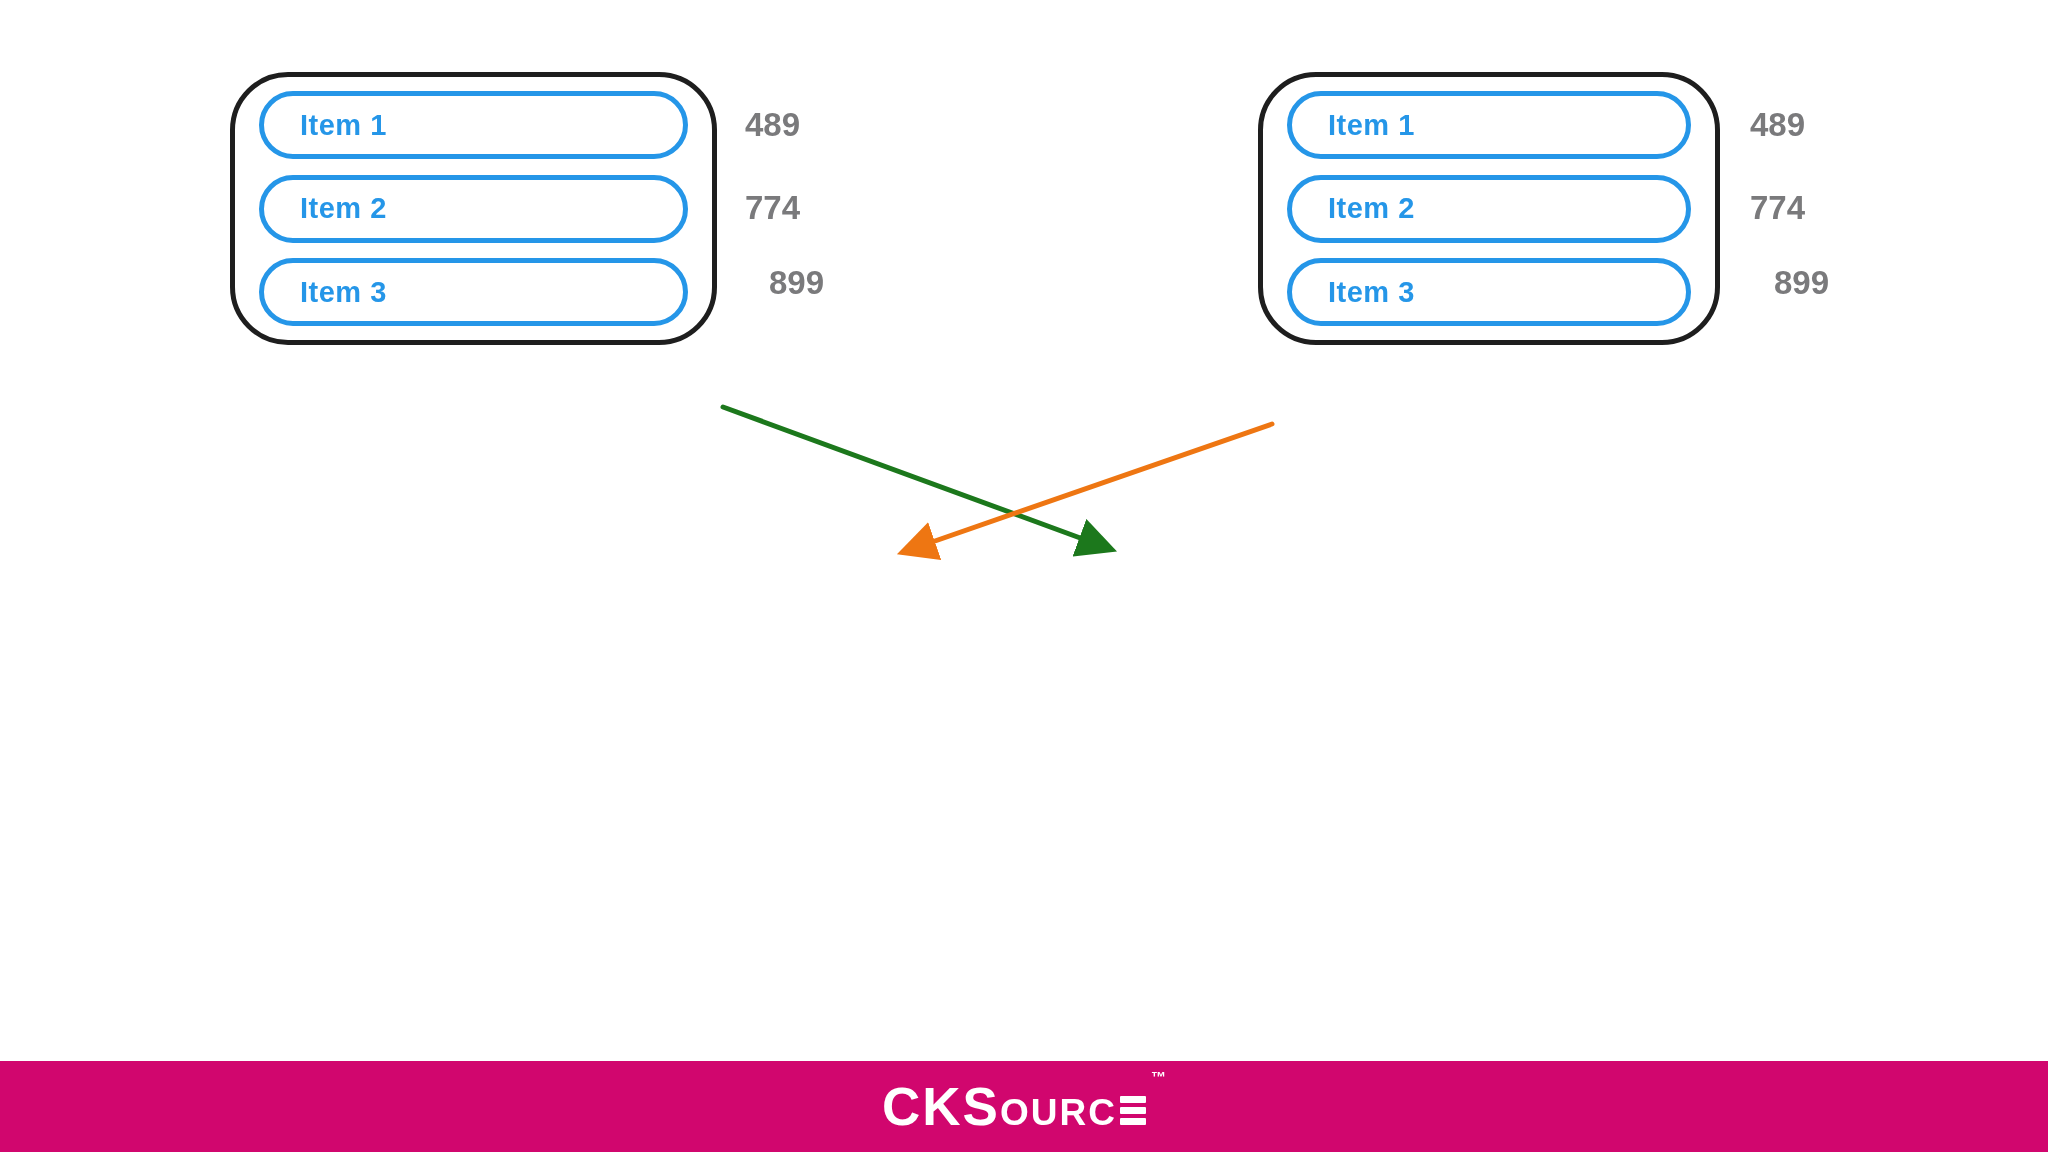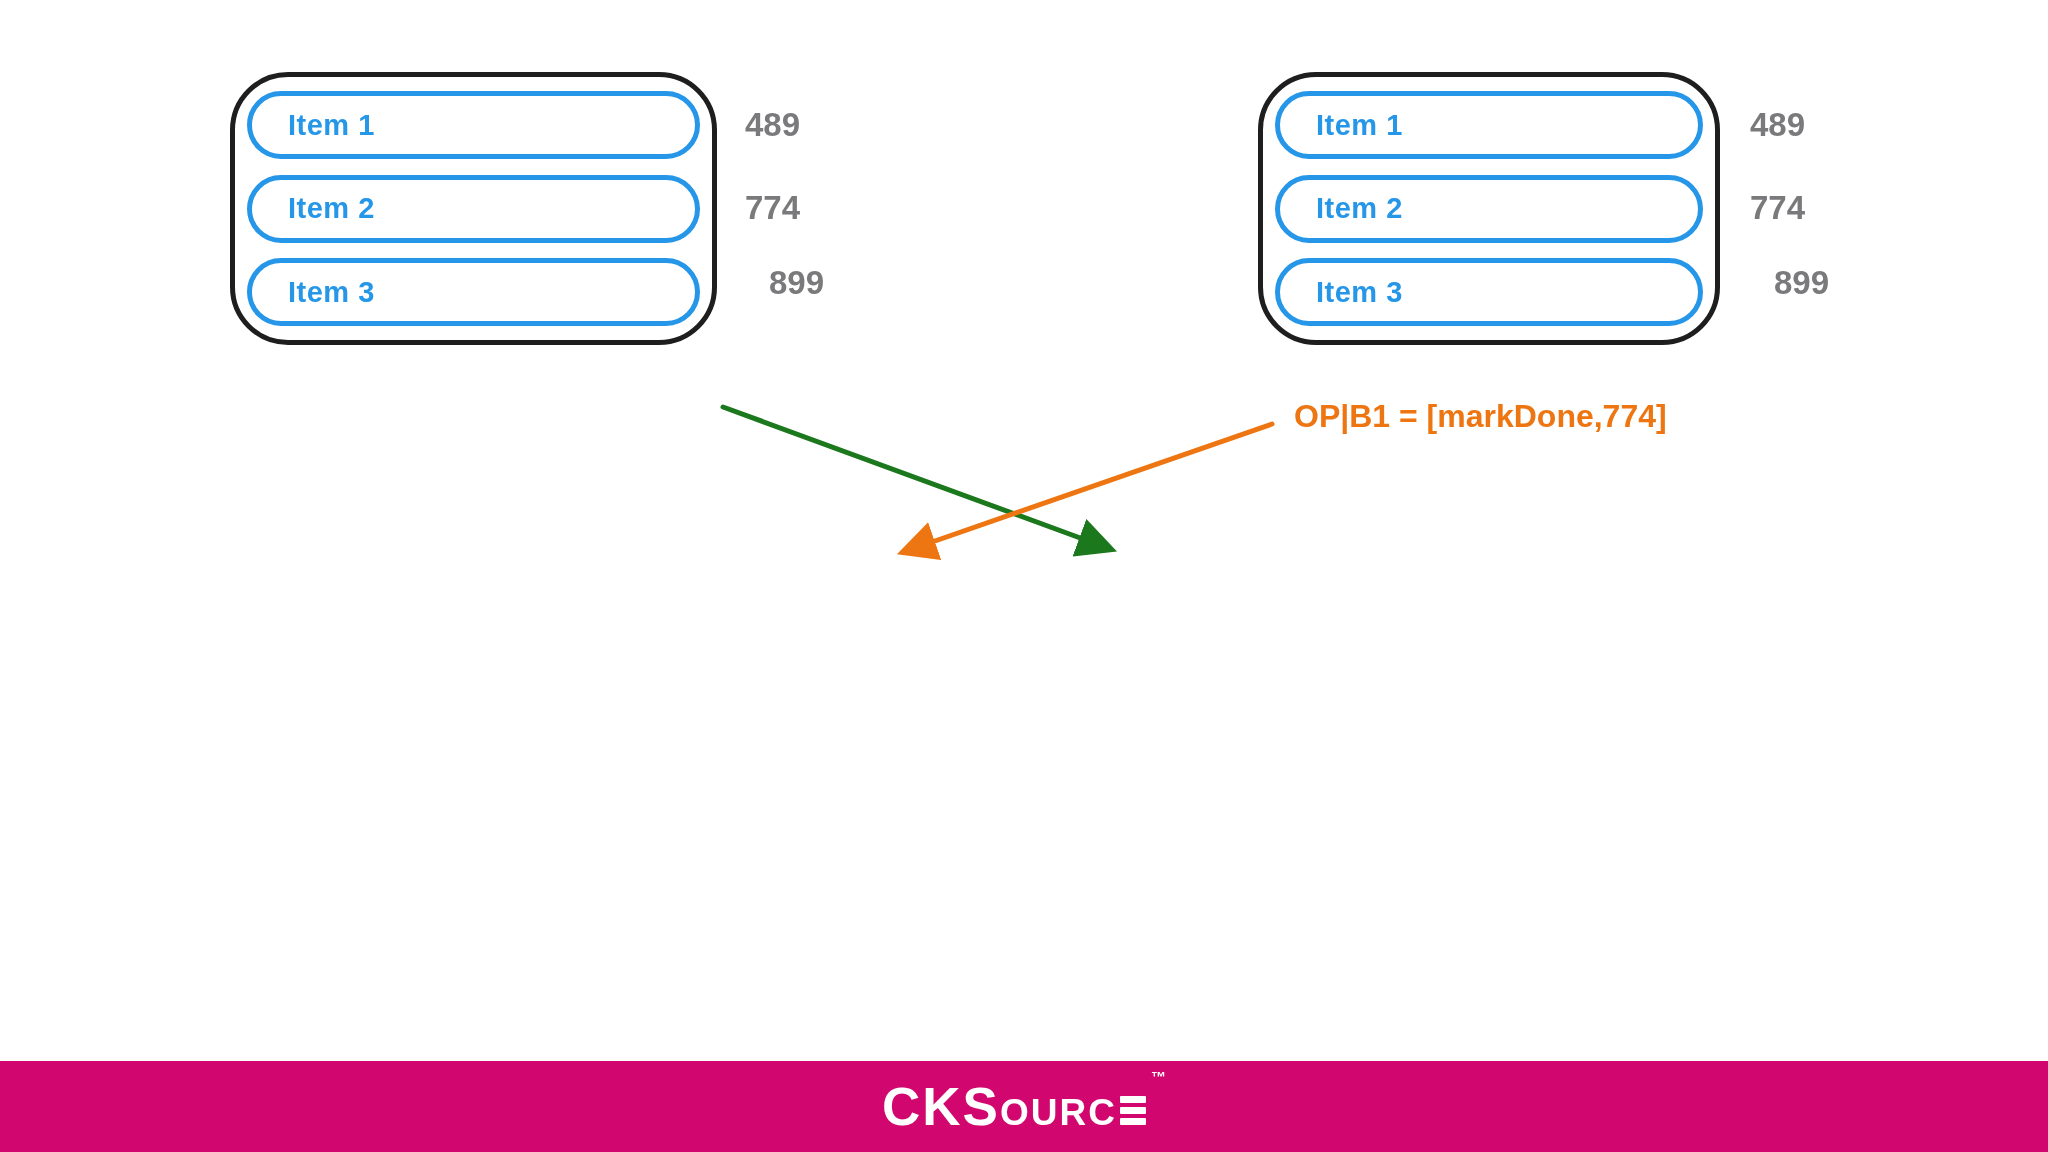--- a/index.html
+++ b/index.html
@@ -5,21 +5,21 @@
   html,body{margin:0;padding:0;background:#ffffff;}
   .canvas{
     position:relative;width:2048px;height:1152px;overflow:hidden;background:#ffffff;
     font-family:"Liberation Sans",sans-serif;
   }
 
   
   .box{
     position:absolute;top:72px;height:273px;box-sizing:border-box;
     border:5px solid #1e1e1e;border-radius:58px;background:#ffffff;
-    padding:14px 12px;display:flex;flex-direction:column;justify-content:space-between;
+    padding:14px 24px;display:flex;flex-direction:column;justify-content:space-between;
   }
   #box-a{left:230px;width:487px;}
   #box-b{left:1258px;width:462px;}
   .pill{
     height:68px;box-sizing:border-box;border:5px solid #2596e8;border-radius:36px;
     background:#ffffff;display:flex;align-items:center;padding-left:36px;
   }
   .item-label{
     color:#2596e8;font-size:29px;font-weight:bold;letter-spacing:.5px;
   }
@@ -87,21 +87,20 @@
     <div class="pill">
       <span class="item-label">Item 3</span>
     </div>
   </div>
   <div class="ids" id="ids-b">
     <div class="item-id row-1">489</div>
     <div class="item-id row-2">774</div>
     <div class="item-id row-3">899</div>
   </div>
 
-  <div class="op-label" id="op-b">OP|B1 = [markDone,774]</div>
 
   <svg class="arrows" viewBox="0 0 2048 1152" xmlns="http://www.w3.org/2000/svg">
     <defs>
       <marker id="head-green" viewBox="0 0 10 10" refX="6" refY="5" markerWidth="8" markerHeight="8" orient="auto">
         <path d="M0,0 L10,5 L0,10 z" fill="#1c781c"></path>
       </marker>
       <marker id="head-orange" viewBox="0 0 10 10" refX="6" refY="5" markerWidth="8" markerHeight="8" orient="auto">
         <path d="M0,0 L10,5 L0,10 z" fill="#ee7612"></path>
       </marker>
     </defs>

